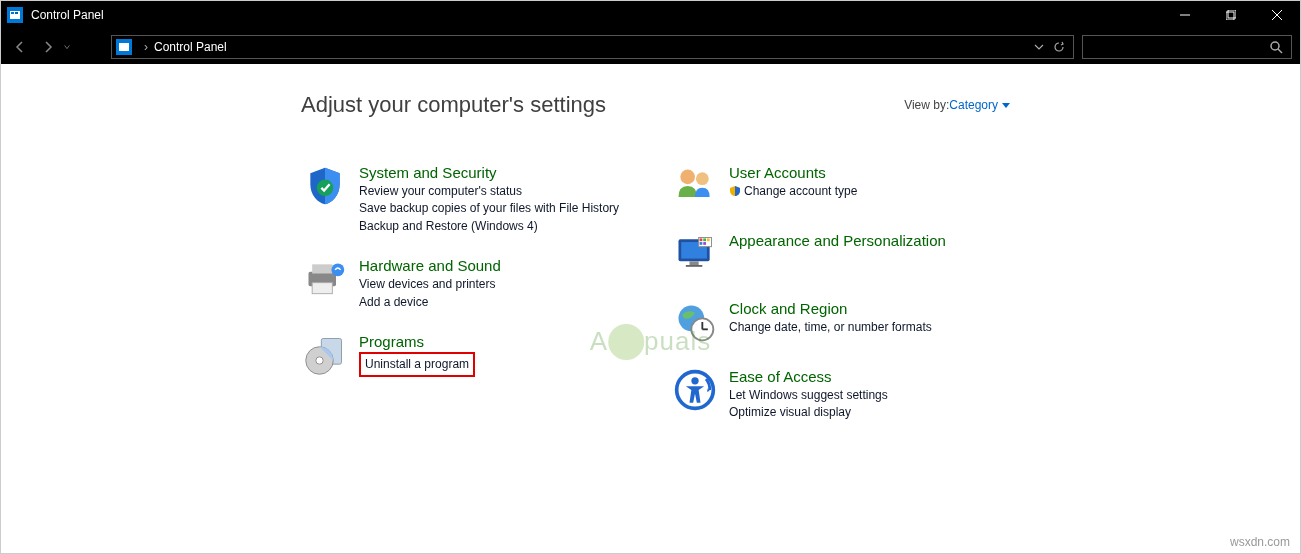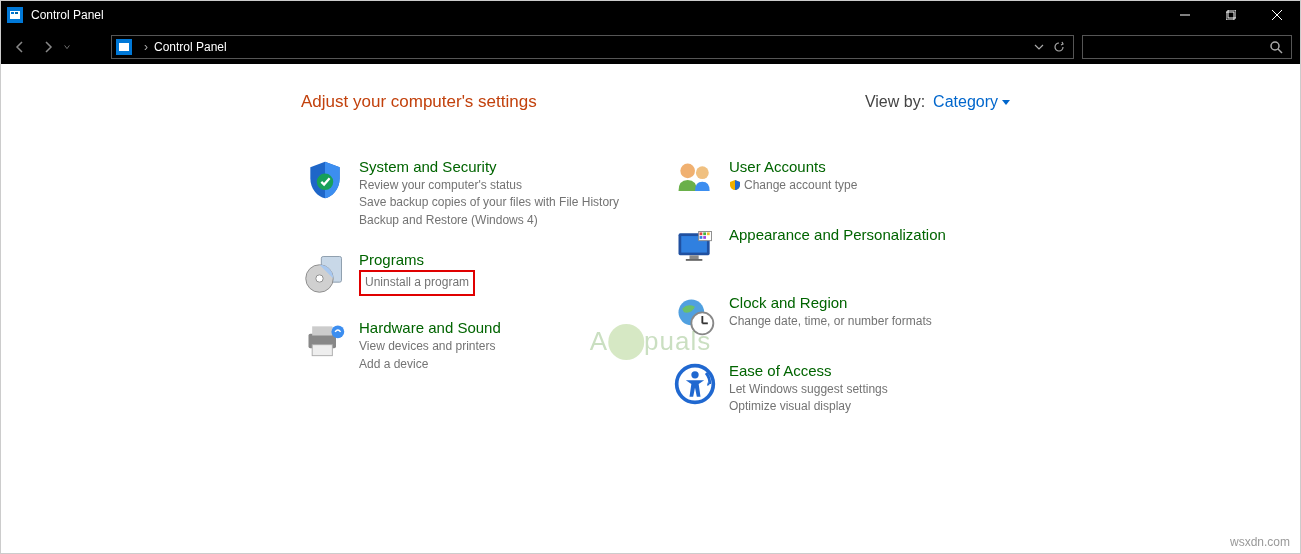--- a/index.html
+++ b/index.html
@@ -23,33 +23,33 @@
   .addr-bar .cp-icon svg{width:10px;height:10px;}
   .addr-sep { margin: 0 6px; color:#aaa;}
   .addr-text { color:#fff;}
   .addr-right { margin-left:auto; display:flex; align-items:center; gap:8px; padding-right:4px;}
   .addr-right svg { width:12px; height:12px; stroke:#aaa; fill:none; stroke-width:1.2;}
   .search-bar { width: 210px; height: 24px; border: 1px solid #555; background:#000; display:flex; align-items:center; justify-content:flex-end; padding:0 8px; margin-right:2px;}
   .search-bar svg { width:14px; height:14px; stroke:#aaa; fill:none; stroke-width:1.5;}
   
   .content { background: #fff; padding: 28px 0 0 0; height: calc(554px - 28px - 35px); position: relative; overflow: hidden; }
   .heading-row { display: flex; align-items: center; padding: 0 60px 0 300px; margin-bottom: 24px;}
-  .heading { color: #c2410c; font-size: 17px; font-weight: 400; flex:1;}
-  .viewby { font-size: 16px; color: #444; display:flex; align-items:center; gap:8px; margin-left:auto; padding-right:230px;}
+  .heading { color: #404040; font-size: 22px; font-weight: 400; flex:1;}
+  .viewby { font-size: 12px; color: #444; display:flex; align-items:center; gap:0; margin-left:auto; padding-right:230px;}
   .viewby .link{ color:#0066cc; display:flex; align-items:center; gap:4px;}
   .viewby .link svg{ width:8px; height:8px; fill:#0066cc;}
   
   .columns { display: flex; padding-left: 300px; gap: 40px;}
   .col { width: 330px; }
   .col2 { width: 330px; }
   .cat { display: flex; margin-bottom: 16px; margin-top: 20px; }
   .cat-icon { width: 48px; height: 48px; flex-shrink: 0; margin-right: 10px; display:flex; align-items:center; justify-content:center;}
   .cat-body { padding-top: 2px; }
   .cat-title { color: #006400; font-size: 15px; font-weight: 400; margin-bottom: 2px;}
-  .cat-link { color: #737373; font-size: 12px; display:block; line-height:1.45; text-decoration:none;}
+  .cat-link { color: #0f172a; font-size: 12px; display:block; line-height:1.45; text-decoration:none;}
   .boxed { border: 2px solid #e00000; padding: 2px 4px; display:inline-block;}
   .tiny-shield{ display:inline-block; vertical-align:-2px; margin-right:3px;}
   
   .watermark { position:absolute; left:50%; top:260px; transform:translateX(-50%); font-size:26px; color:rgba(80,150,50,0.3); font-weight:normal; letter-spacing:1px; pointer-events:none;}
   .wm-circle{ display:inline-block; width:36px; height:36px; border-radius:50%; background:rgba(120,180,60,0.3); vertical-align:-10px; position:relative;}
   
   .footer-wm{ position:absolute; right:10px; bottom:6px; font-size:12px; color:#999;}
 </style>
 </head>
 <body>
@@ -165,48 +165,48 @@
           <a class="cat-link">Review your computer's status</a>
           <a class="cat-link">Save backup copies of your files with File History</a>
           <a class="cat-link">Backup and Restore (Windows 4)</a>
         </div>
       </div>
 
 
       <div class="cat">
         <div class="cat-icon">
           <svg viewBox="0 0 48 48" width="44" height="44">
-              <rect x="20" y="6" width="22" height="28" rx="2" fill="#c8d8e8" stroke="#8898a8"></rect>
-              <circle cx="18" cy="30" r="15" fill="#d0d0d0" stroke="#888"></circle>
-              <circle cx="18" cy="30" r="4" fill="#fff" stroke="#888"></circle>
-              <path d="M18,15 A15,15 0 0,1 33,30" fill="#a8c8f0" stroke="none"></path>
-            </svg>
-        </div>
-        <div class="cat-body">
-          <div class="cat-title">Programs</div>
-          <span class="boxed">
-            <a class="cat-link" style="display:inline">Uninstall a program</a>
-          </span>
-        </div>
-      </div>
-
-      <div class="cat">
-        <div class="cat-icon">
-          <svg viewBox="0 0 48 48" width="44" height="44">
               <rect x="6" y="16" width="30" height="16" rx="2" fill="#888"></rect>
               <rect x="10" y="8" width="22" height="10" fill="#ccc"></rect>
               <rect x="10" y="28" width="22" height="12" fill="#eee" stroke="#aaa"></rect>
               <circle cx="38" cy="14" r="7" fill="#3c8ef0"></circle>
               <path d="M35,14 Q38,10 41,14" stroke="#fff" stroke-width="1.5" fill="none"></path>
             </svg>
         </div>
         <div class="cat-body">
           <div class="cat-title">Hardware and Sound</div>
           <a class="cat-link">View devices and printers</a>
           <a class="cat-link">Add a device</a>
+        </div>
+      </div>
+
+      <div class="cat">
+        <div class="cat-icon">
+          <svg viewBox="0 0 48 48" width="44" height="44">
+              <rect x="20" y="6" width="22" height="28" rx="2" fill="#c8d8e8" stroke="#8898a8"></rect>
+              <circle cx="18" cy="30" r="15" fill="#d0d0d0" stroke="#888"></circle>
+              <circle cx="18" cy="30" r="4" fill="#fff" stroke="#888"></circle>
+              <path d="M18,15 A15,15 0 0,1 33,30" fill="#a8c8f0" stroke="none"></path>
+            </svg>
+        </div>
+        <div class="cat-body">
+          <div class="cat-title">Programs</div>
+          <span class="boxed">
+            <a class="cat-link" style="display:inline">Uninstall a program</a>
+          </span>
         </div>
       </div>
 
     </div>
 
     <div class="col2">
 
       <div class="cat">
         <div class="cat-icon">
           <svg viewBox="0 0 48 48" width="44" height="44">

